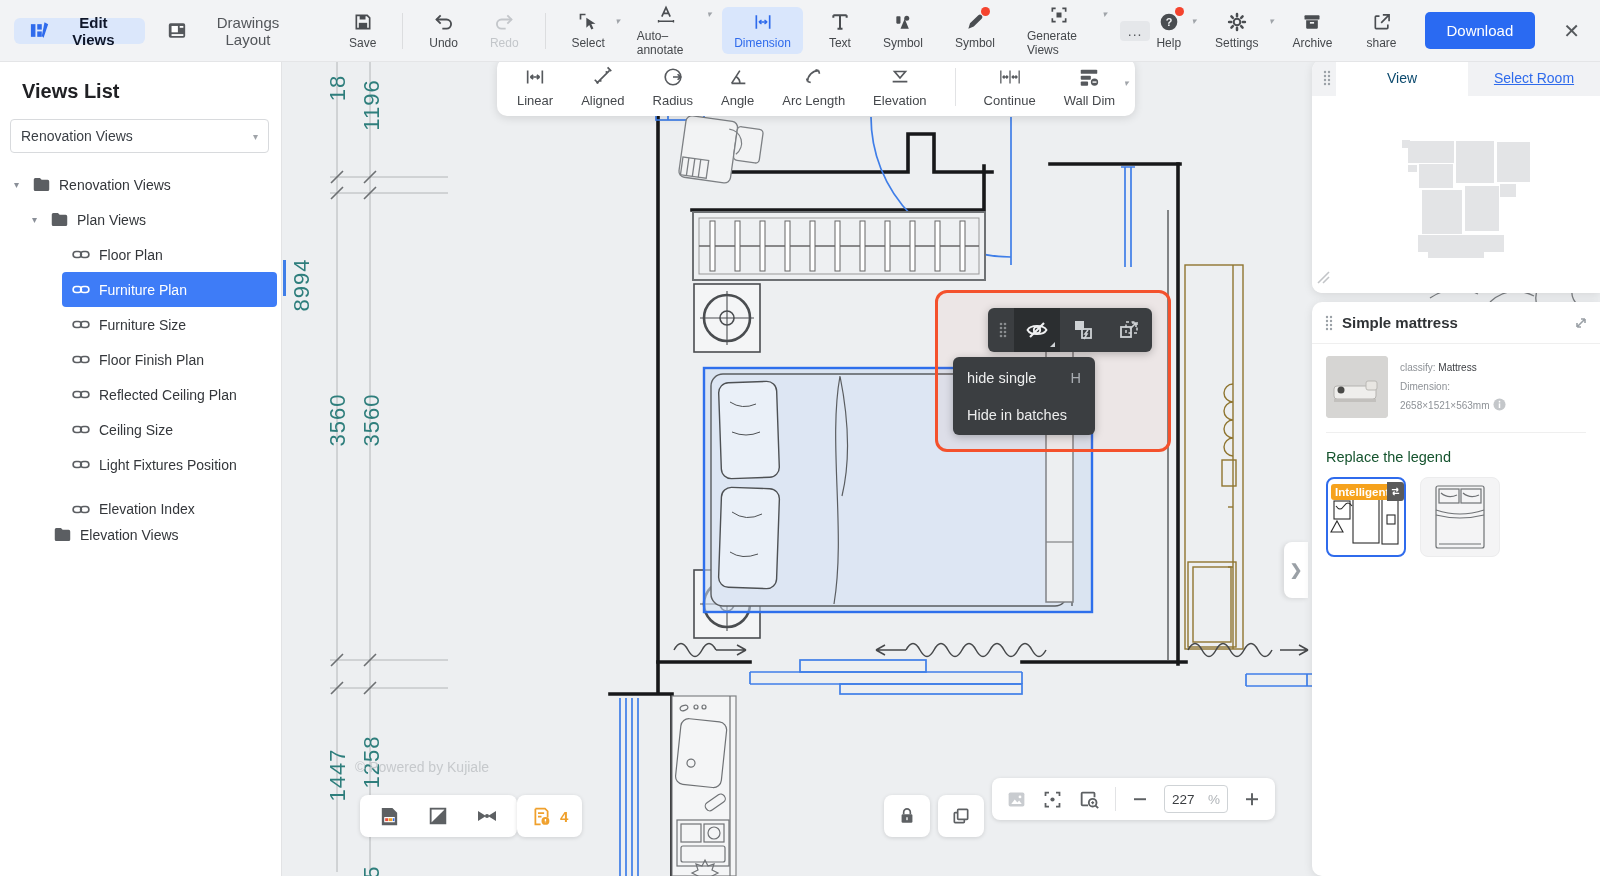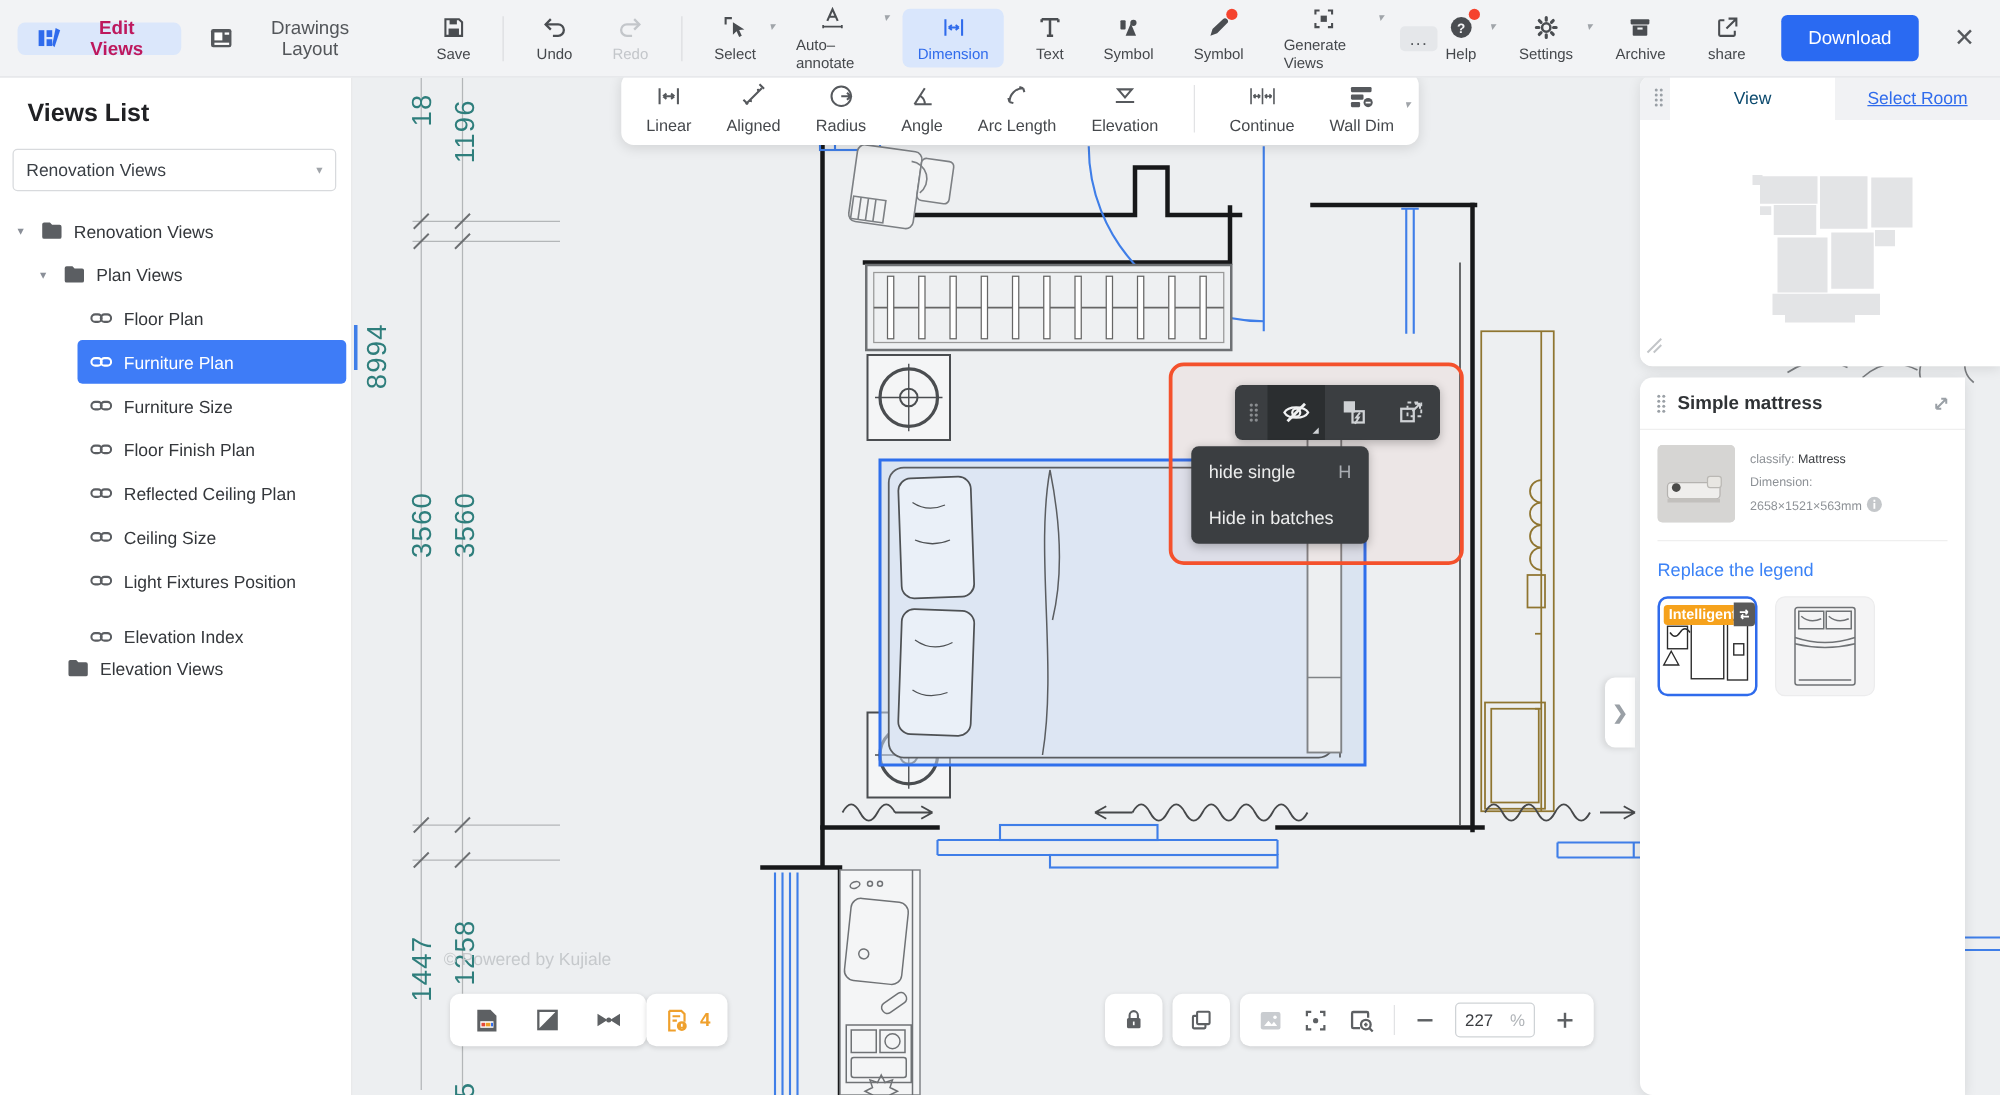--- a/index.html
+++ b/index.html
@@ -4,21 +4,21 @@
 <style>
   * { box-sizing: border-box; margin: 0; padding: 0; }
   html,body { width:1600px; height:876px; }
   body { font-family:"Liberation Sans", sans-serif; background:#edeff1; overflow:hidden; }
   #app { position:relative; width:1600px; height:876px; background:#edeff1; overflow:hidden; }
 
   
   .topbar { position:absolute; left:0; top:0; width:1600px; height:62px; background:#f2f3f5;
             border-bottom:1px solid #e4e5e7; display:flex; align-items:center; padding:0 14px; z-index:40; }
   .edit-views { display:flex; align-items:center; gap:8px; background:#dbe7fb; border:none; border-radius:6px;
-                height:26px; padding:0 16px; color:#be185d; font-size:15px; font-weight:bold; cursor:pointer; font-family:inherit;}
+                height:26px; padding:0 16px; color:#0f172a; font-size:15px; font-weight:bold; cursor:pointer; font-family:inherit;}
   .drawings-layout { display:flex; align-items:center; gap:8px; background:none; border:none; height:42px;
                      padding:0 14px; margin-left:8px; color:#53565a; font-size:15px; cursor:pointer; font-family:inherit;}
   .tb-tools { display:flex; align-items:center; margin-left:28px; gap:20px; }
   .tb-right { display:flex; align-items:center; margin-left:auto; gap:22px; }
   .titem { position:relative; display:flex; flex-direction:column; align-items:center; gap:3px;
            color:#45484c; font-size:12px; cursor:pointer; padding:4px 6px; border-radius:6px; }
   .titem .ticon { height:22px; display:flex; align-items:center; justify-content:center; color:#4a4d51; position:relative;}
   .titem.disabled, .titem.disabled .ticon { color:#c3c6ca; }
   .titem.active { background:#d9e6fc; color:#2f6bec; padding:4px 12px; }
   .titem.active .ticon { color:#2f6bec; }
@@ -60,21 +60,21 @@
   .watermark { position:absolute; left:72px; top:697px; color:#c6c9cc; font-size:14px; z-index:5;}
 
   
   .fgroup { position:absolute; background:#fff; border-radius:8px; box-shadow:0 1px 4px rgba(0,0,0,.13);
             display:flex; align-items:center; z-index:25; }
   .fg-icon { color:#5d6063; display:flex; align-items:center; justify-content:center; cursor:pointer; }
   .bl-tools { left:77px; top:733px; height:42px; padding:0 18px; gap:26px; }
   .bl-issues { left:234px; top:733px; height:42px; padding:0 14px; gap:8px; color:#efa02c; font-size:15px; font-weight:bold;}
   .br-lock { left:601px; top:733px; width:46px; height:42px; justify-content:center;}
   .br-copy { left:655px; top:733px; width:46px; height:42px; justify-content:center;}
-  .br-zoom { left:709px; top:733px; height:42px; padding:0 14px; gap:15px; }
+  .br-zoom { left:709px; top:716px; height:42px; padding:0 14px; gap:15px; }
   .zoombox { display:flex; align-items:center; width:64px; height:28px; border:1px solid #cfd3d6; border-radius:4px;
              font-size:13.5px; color:#3a3d41; padding:0 7px; }
   .zoombox .pct { margin-left:auto; color:#b0b4b8; }
   .zdiv { width:1px; height:24px; background:#e2e3e5; }
   .collapse-tab { position:absolute; left:1001px; top:480px; width:24px; height:56px; background:#fff;
                   border-radius:8px 0 0 8px; box-shadow:-2px 1px 5px rgba(0,0,0,.10); display:flex; align-items:center;
                   justify-content:center; color:#9aa0a6; font-size:15px; font-weight:bold; cursor:pointer; z-index:25;}
 
   
   .hl-box { position:absolute; left:652px; top:228px; width:236px; height:162px; border:3px solid #f4512c;
@@ -95,31 +95,31 @@
   .card { position:absolute; background:#fff; box-shadow:0 2px 10px rgba(0,0,0,.10); z-index:35; }
   .card-view { left:1312px; top:60px; width:288px; height:233px; border-radius:10px 0 0 10px; overflow:hidden;}
   .cv-head { height:36px; background:#f1f2f4; display:flex; align-items:stretch; }
   .cv-dots { display:flex; align-items:center; padding:0 4px 0 10px; }
   .cv-tab { flex:1; display:flex; align-items:center; justify-content:center; font-size:14px; color:#0c4a6e; cursor:pointer;}
   .cv-tab.on { background:#fff; }
   .cv-tab.link { color:#2f6bec;text-decoration:underline; }
   .cv-body { position:relative; height:197px; background:#fff; }
   .mm-rect { position:absolute; background:#e3e4e6; }
   .rs-handle { position:absolute; left:4px; bottom:4px; }
-  .card-item { left:1312px; top:302px; width:260px; height:574px; border-radius:10px 0 0 10px; }
+  .card-item { left:1312px; top:302px; width:288px; height:574px; border-radius:10px 0 0 10px; }
   .ci-head { height:42px; display:flex; align-items:center; gap:8px; padding:0 12px; border-bottom:1px solid #efefef;}
   .ci-title { font-size:15px; font-weight:bold; color:#303336; }
   .ci-expand { margin-left:auto; color:#9aa0a6; cursor:pointer; display:flex; }
   .ci-body { padding:12px 14px; }
   .prod-row { display:flex; gap:12px; padding-bottom:14px; border-bottom:1px solid #efefef; }
   .prod-thumb { width:62px; height:62px; background:#d6d5d3; border-radius:4px; flex:none; overflow:hidden;}
   .prod-info { font-size:10px; line-height:19px; color:#8e9297; padding-top:2px;}
   .prod-info .dark { color:#3a3d41; }
   .inf-ic { display:inline-block; vertical-align:-2px; margin-left:3px;}
-  .legend-title { margin-top:16px; font-size:14.5px; color:#3b82f6; }
+  .legend-title { margin-top:16px; font-size:14.5px; color:#14532d; }
   .legend-row { display:flex; gap:14px; margin-top:12px; }
   .lg-thumb { position:relative; width:80px; height:80px; border-radius:8px; cursor:pointer; }
   .lg-thumb.sel { border:2px solid #2f6bec; background:#fff; }
   .lg-thumb.plain { background:#f4f4f5; border:1px solid #ececed; }
   .badge { position:absolute; left:3px; top:3px; height:19px; display:flex; align-items:center; z-index:3;}
   .badge .btxt { background:#f6a21c; color:#fff; font-size:11.5px; font-weight:bold; padding:2px 2px 2px 4px;
                  border-radius:3px 0 0 3px; max-width:56px; overflow:hidden; white-space:nowrap; }
   .badge .bic { width:17px; height:19px; background:#5a5a5a; border-radius:0 3px 3px 0; display:flex;
                 align-items:center; justify-content:center; }
 </style>

